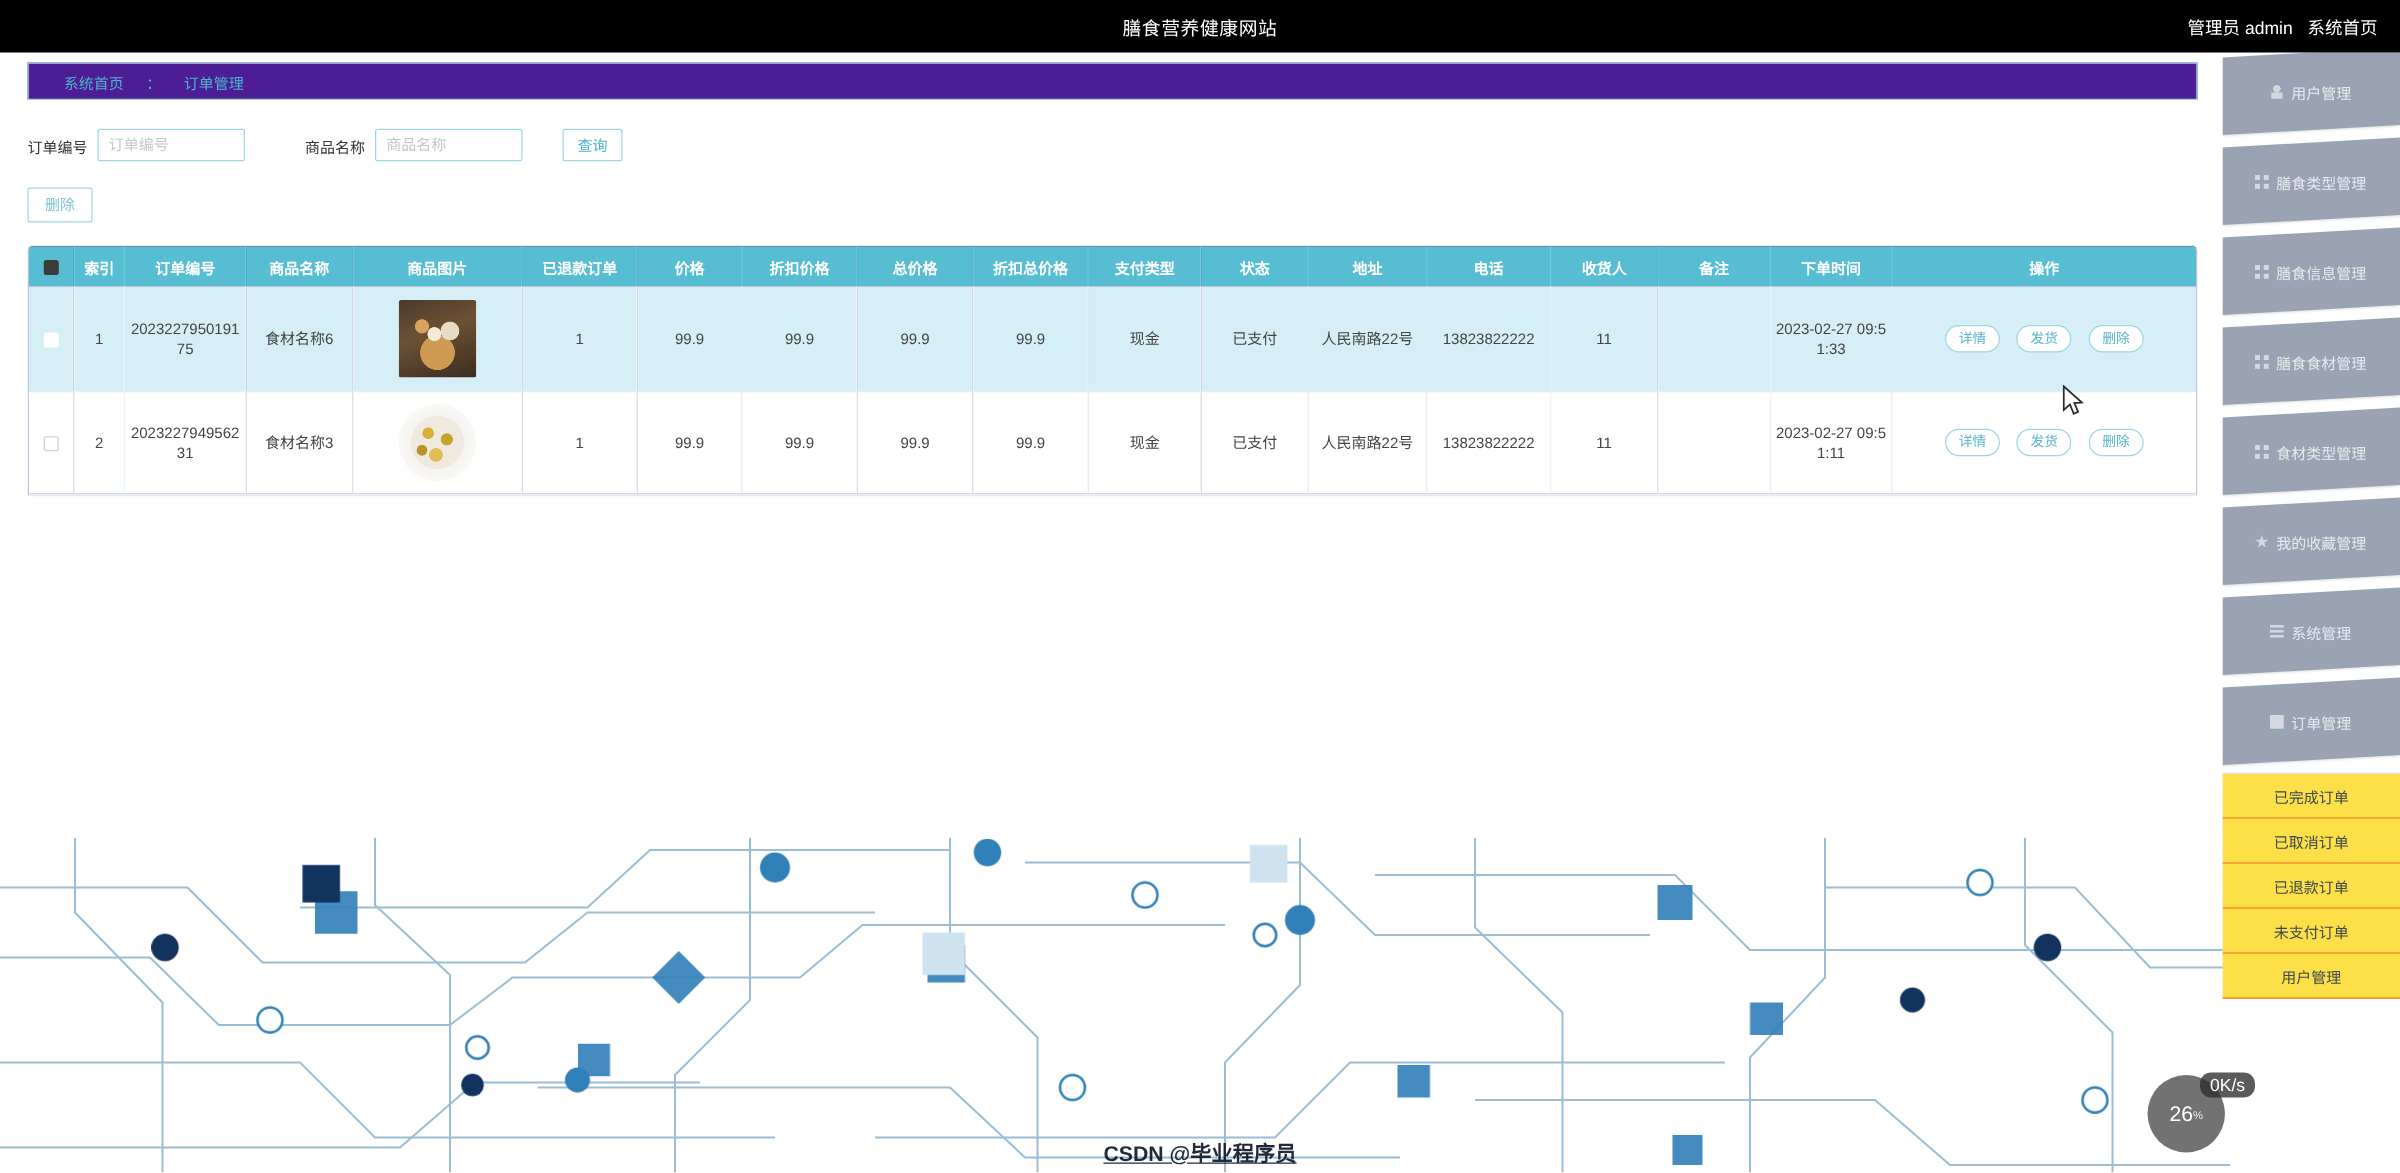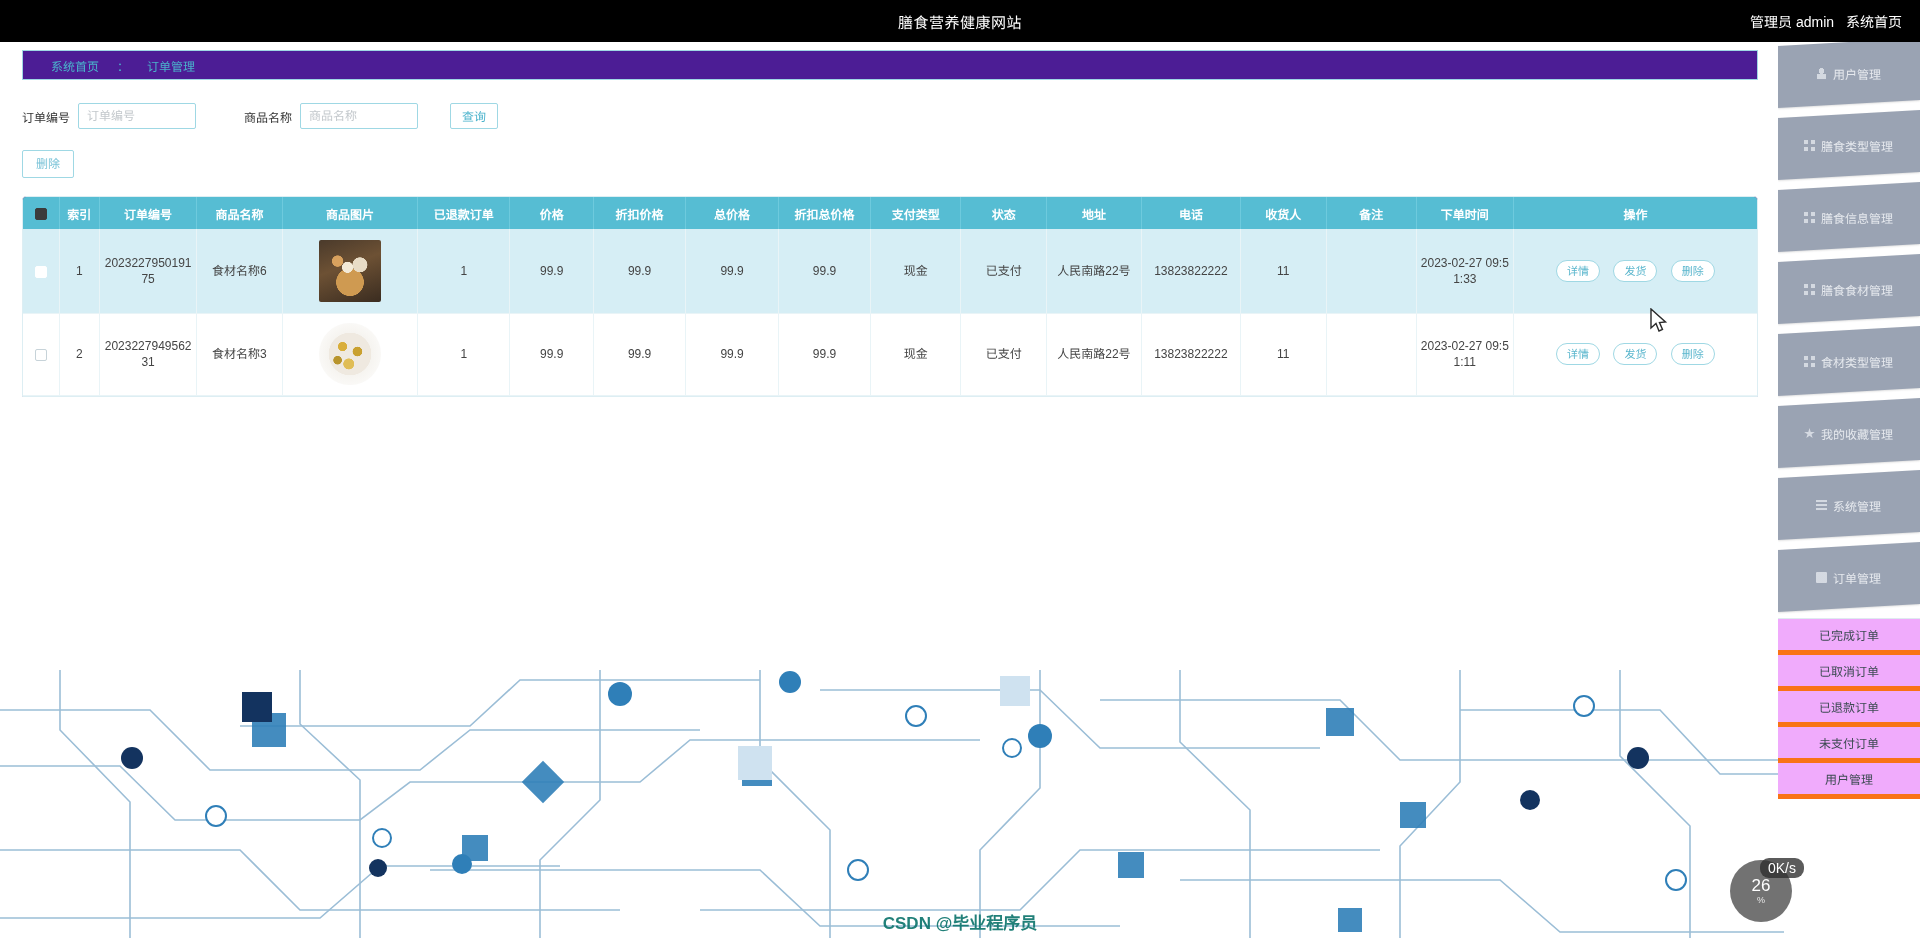--- a/index.html
+++ b/index.html
@@ -207,45 +207,45 @@
     background:linear-gradient(#dfe3ea,#dfe3ea);
     border-radius:1px;
   }
   .sub-list{
     background:#eaf3f8;
     border-top:1px solid #dfeaf0;
   }
   .sub-item{
     height:36px; display:flex; align-items:center; justify-content:center;
     font-size:12px; color:#3c4a52; cursor:pointer;
-    border-bottom:5px solid #f97316;
-    background:#f0abfc;
+    border-bottom:1px solid #f97316;
+    background:#fde047;
   }
 
   
   .speed-badge{
-    position:absolute; right:128px; bottom:16px;
+    position:absolute; right:140px; bottom:16px;
     width:62px; height:62px; border-radius:50%;
     background:rgba(60,60,60,.72);
-    color:#fff; display:flex; flex-direction:column;
+    color:#fff; display:flex; flex-direction:row;
     align-items:center; justify-content:center;
     z-index:40; cursor:pointer;
   }
   .speed-badge .big{ font-size:17px; line-height:17px; }
   .speed-badge .sml{ font-size:9px; opacity:.85; margin-top:1px; }
   .net-pill{
     position:absolute; right:116px; bottom:60px;
     background:rgba(45,45,45,.78); color:#fff;
     font-size:14px; border-radius:9px; padding:2px 8px;
     z-index:41; white-space:nowrap;
   }
   .watermark{
     position:absolute; left:50%; bottom:4px; transform:translateX(-50%);
-    color:#0f766e; font-size:17px; font-weight:bold; opacity:.92;
-    z-index:42; white-space:nowrap;
+    color:#0f172a; font-size:17px; font-weight:bold; opacity:.92;
+    z-index:42; white-space:nowrap;text-decoration:underline;
   }
   .cursor-arrow{
     position:absolute; left:1650px; top:308px; z-index:45;
     pointer-events:none;
   }
 </style>
 </head>
 <body>
 
 <div id="root">

